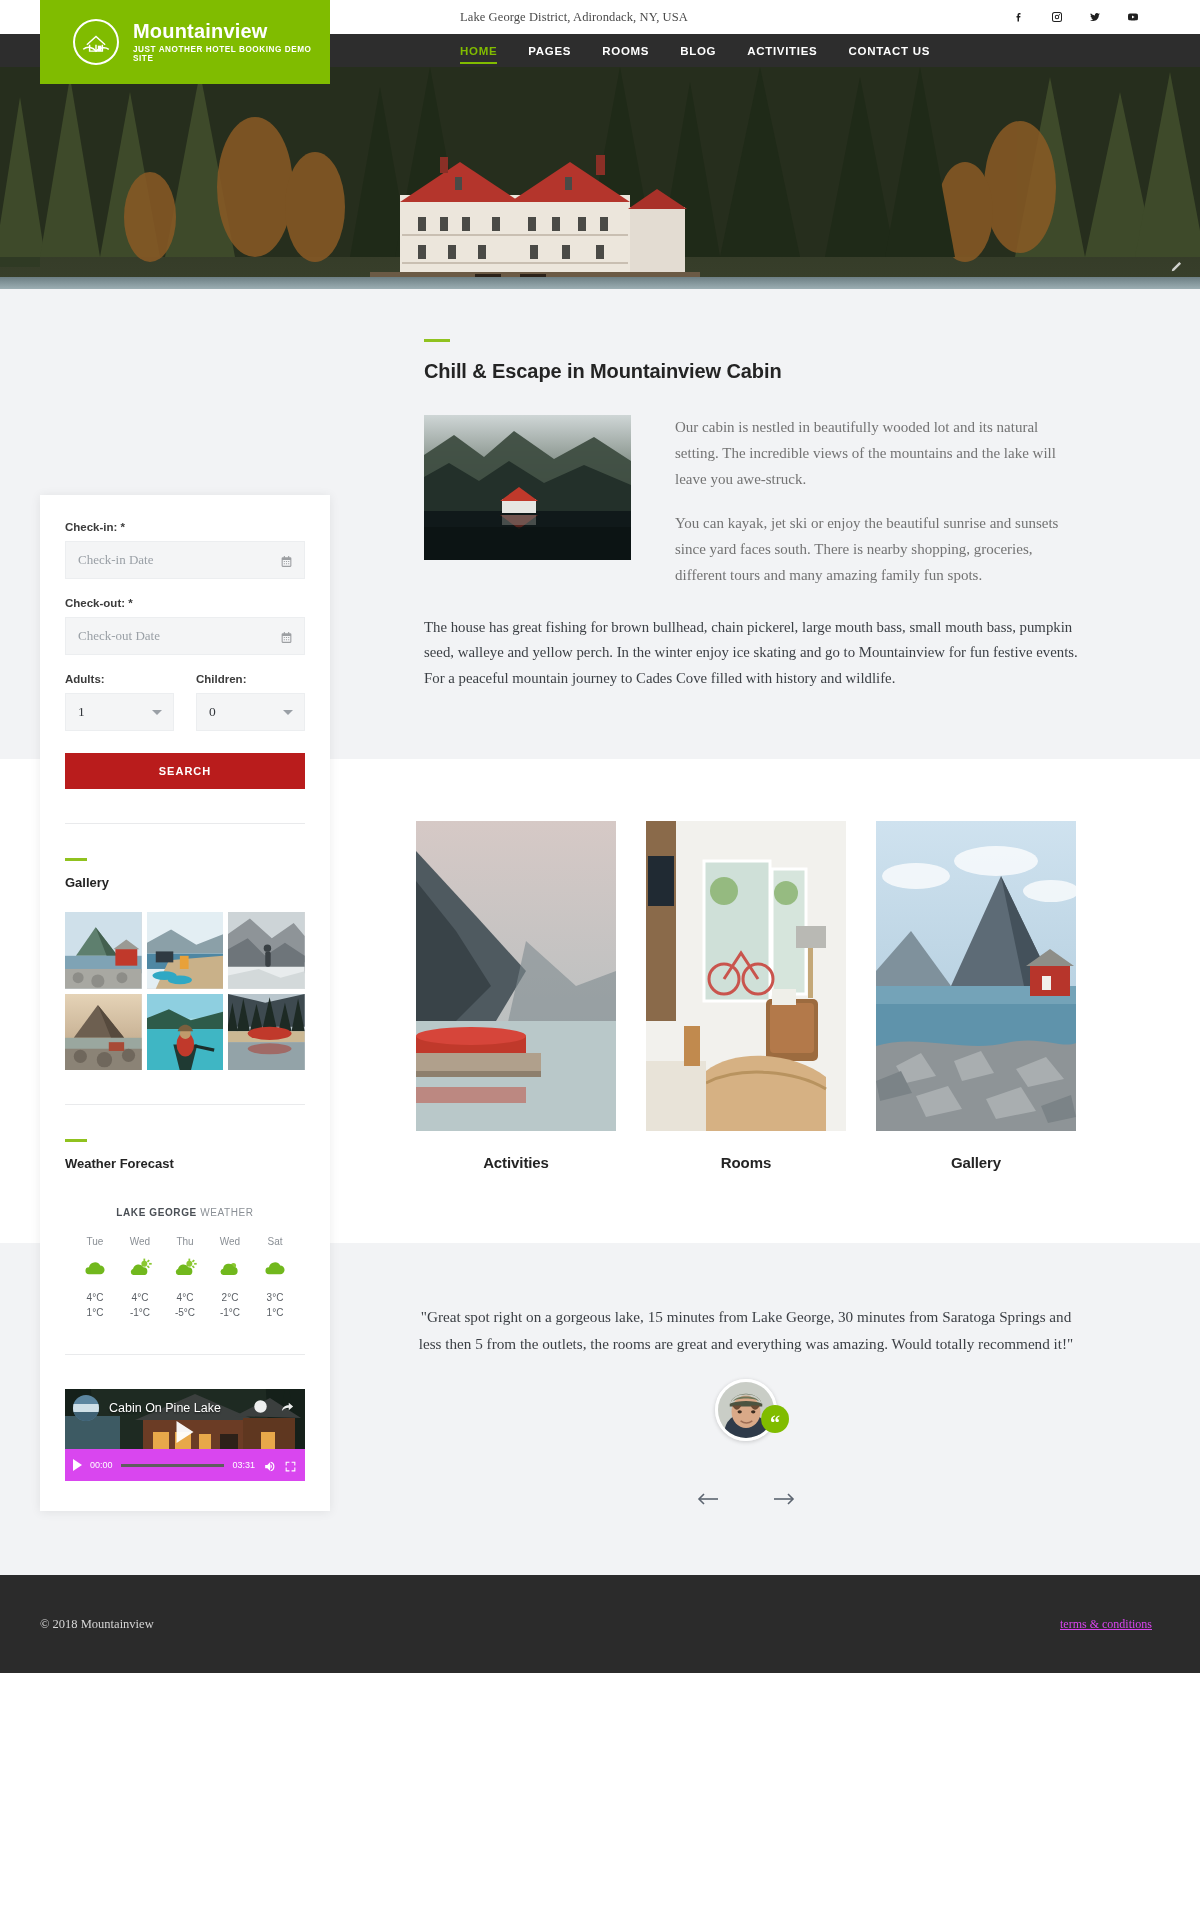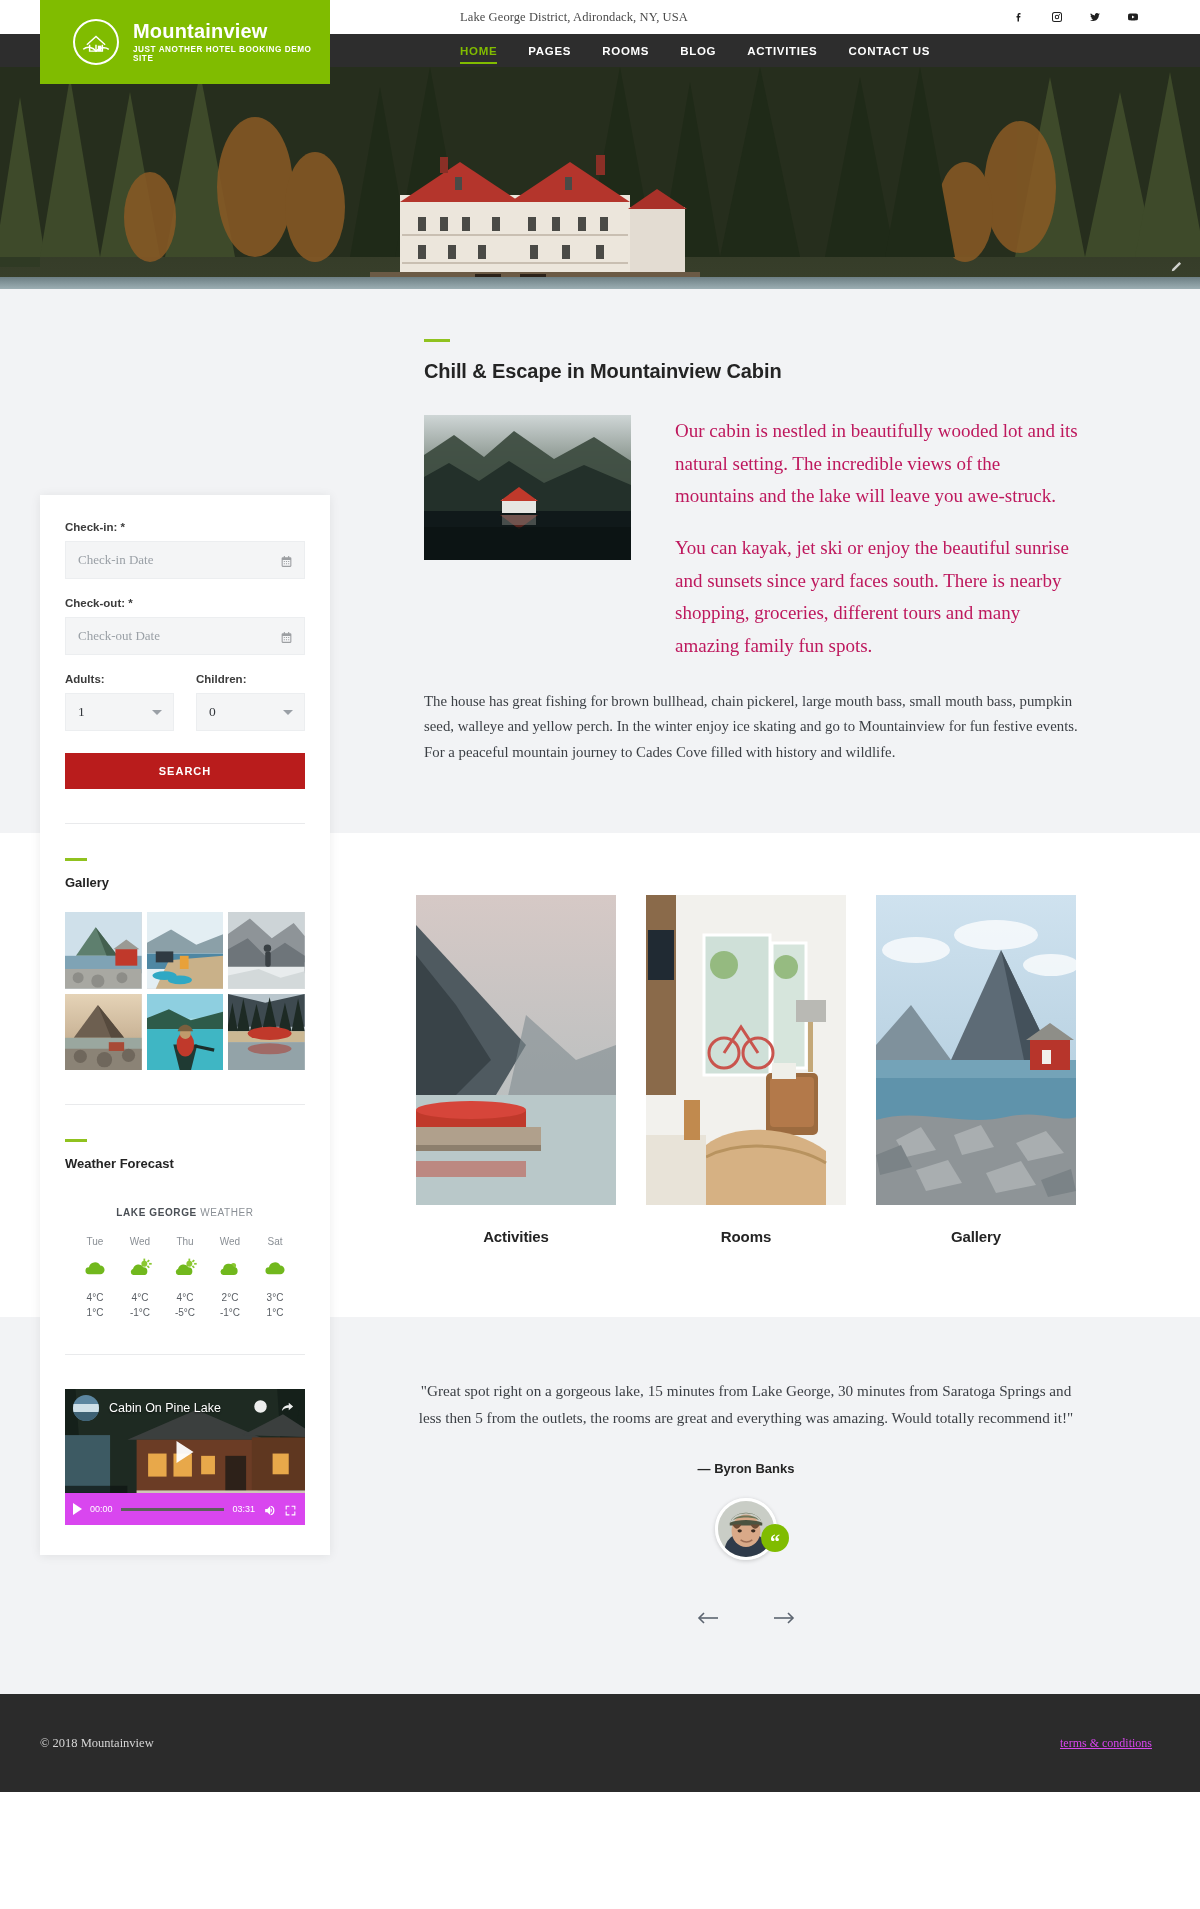--- a/index.html
+++ b/index.html
@@ -163,23 +163,23 @@
 
   .intro-row { display: flex; gap: 44px; }
   .intro-img {
     width: 207px; height: 145px;
     flex: none;
     overflow: hidden;
     position: relative;
   }
   .intro-copy {
     font-family: "Liberation Serif", serif;
-    font-size: 19px;
+    font-size: 15px;
     line-height: 1.72;
-    color: #be185d;
+    color: #737373;
   }
   .intro-copy p + p { margin-top: 19px; }
   .full-copy {
     font-family: "Liberation Serif", serif;
     font-size: 14.8px;
     line-height: 1.72;
     color: #3b3f44;
     margin-top: 26px;
   }
 
@@ -386,21 +386,21 @@
   .wx-name { font-size: 10px; color: #8a8f95; margin-bottom: 9px; }
   .wx-ico { height: 26px; display:flex; align-items:center; justify-content:center; margin-bottom: 9px;}
   .wx-ico svg { width: 26px; height: 22px; }
   .wx-hi { font-size: 10px; color: #5a5f65; line-height: 1.45; }
   .wx-lo { font-size: 10px; color: #5a5f65; line-height: 1.45; }
 
   
   .video-box {
     position: relative;
     width: 100%;
-    height: 136px;
+    height: 92px;
     background: #17202a;
     overflow: hidden;
     cursor: pointer;
   }
   .video-title {
     position: absolute;
     left: 44px; top: 12px;
     color: #fff;
     font-size: 12.5px;
     text-shadow: 0 1px 2px rgba(0,0,0,.6);
@@ -772,21 +772,20 @@
             </div>
             <div class="card-label">Gallery</div>
           </div>
         </div>
       </div>
     </div>
 
     <div class="section sec-grey" style="padding:60px 0 66px;">
       <div class="content-col testi">
         <div class="testi-quote">"Great spot right on a gorgeous lake, 15 minutes from Lake George, 30 minutes from Saratoga Springs and less then 5 from the outlets, the rooms are great and everything was amazing. Would totally recommend it!"</div>
-        <div class="testi-author">— Byron Banks</div>
         <div class="testi-avatar-wrap">
           <div class="testi-avatar">
             <svg viewBox="0 0 62 62" preserveAspectRatio="xMidYMid slice">
               <rect width="62" height="62" fill="#c9cdc6"></rect>
               <ellipse cx="31" cy="56" rx="24" ry="22" fill="#2f3b4a"></ellipse>
               <ellipse cx="31" cy="33" rx="16" ry="18" fill="#d9a988"></ellipse>
               <path d="M14 24 C16 10, 46 10, 48 24 C48 18, 40 13, 31 13 C22 13, 14 18, 14 24 Z" fill="#5c6349"></path>
               <path d="M13 24 C22 20, 40 20, 49 24 L49 27 L13 27 Z" fill="#4c5340"></path>
               <path d="M16 22 C20 14, 42 14, 46 22 C42 17, 20 17, 16 22 Z" fill="#6d7558"></path>
               <g fill="#6b4a33">

